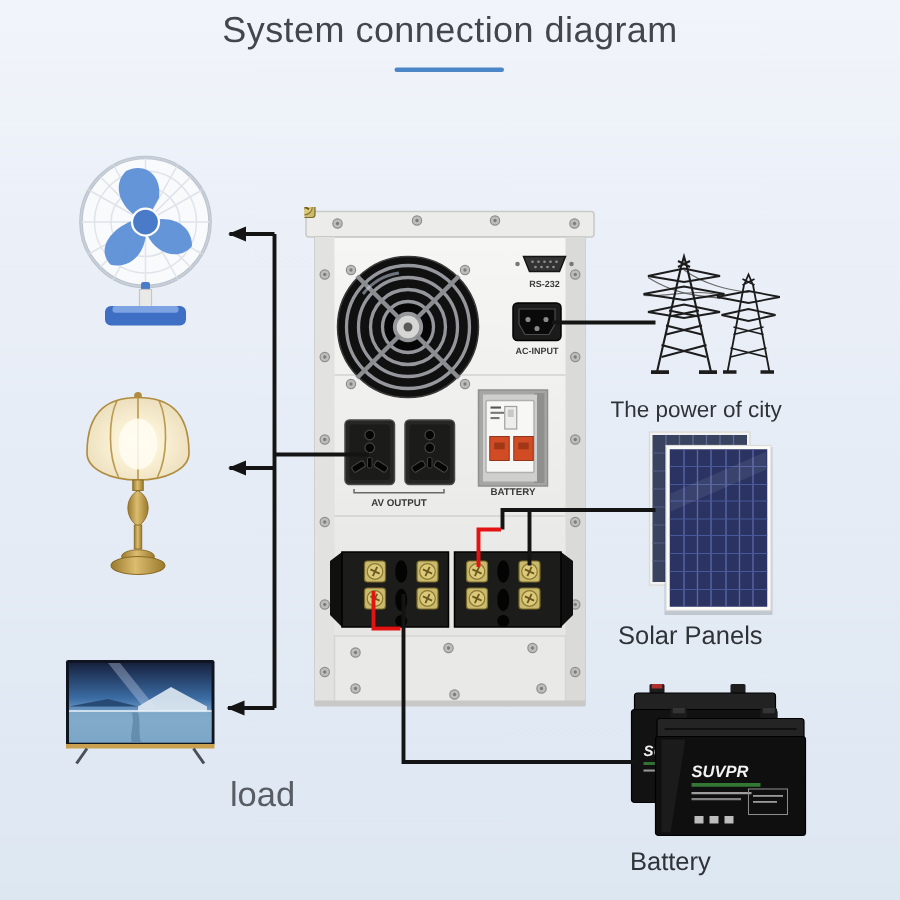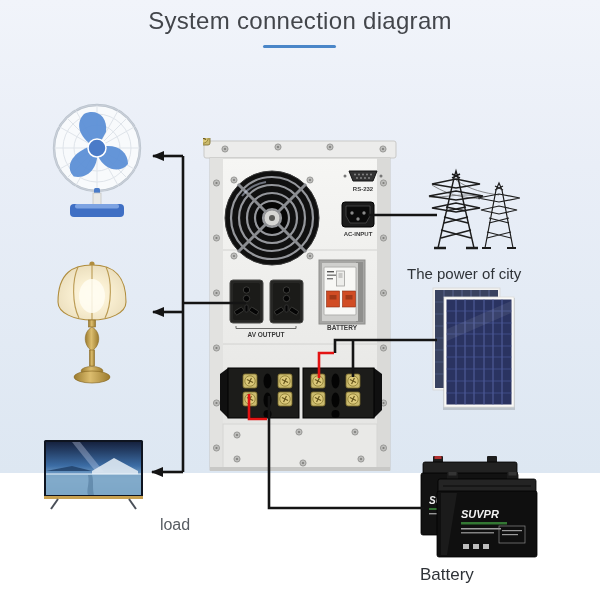--- a/index.html
+++ b/index.html
@@ -1,27 +1,27 @@
 <!DOCTYPE html>
 <html><head>
 <meta charset="utf-8">
 <style>
   html,body{margin:0;padding:0;}
   body{width:600px;height:600px;overflow:hidden;font-family:"Liberation Sans",sans-serif;}
-  .stage{position:relative;width:600px;height:473px;
+  .stage{position:relative;width:600px;height:600px;
     background:linear-gradient(180deg,#f1f4fa 0%,#e9eef7 35%,#dde7f2 100%);}
   .abs{position:absolute;}
   .title{left:0;top:7px;width:600px;text-align:center;font-size:24px;font-weight:500;
     color:#43464b;letter-spacing:.3px;}
   .title-underline{left:263px;top:45px;width:73px;height:3px;background:#4a86c8;border-radius:2px;}
   .side-label{color:#2f3338;}
   .lbl-city{left:407px;top:265px;width:160px;font-size:15px;}
   .lbl-solar{left:412px;top:414px;width:140px;font-size:17px;}
   .lbl-batt{left:420px;top:565px;width:125px;font-size:17px;}
-  .lbl-load{left:140px;top:516px;width:70px;font-size:16px;color:#585d63;text-align:center;}
+  .lbl-load{left:140px;top:516px;width:70px;font-size:23px;color:#585d63;text-align:center;}
   svg{display:block;}
   .wires{left:0;top:0;pointer-events:none;z-index:6;}
   .gfx{z-index:2;}
 </style>
 </head>
 <body>
 
 <div class="stage">
 
   <div class="abs title">System connection diagram</div>
@@ -310,20 +310,21 @@
     </g>
     <g transform="translate(14,11)">
       <rect x="-1" y="1" width="72" height="112" fill="#000" opacity=".15"></rect>
       <rect x="0" y="0" width="70" height="110" fill="#fafaf8" stroke="#dcdcda" stroke-width="0.8"></rect>
       <rect x="2.5" y="2.5" width="65" height="105" fill="#2a3361"></rect>
       <path d="M12,2.5 V107.5 M21,2.5 V107.5 M30,2.5 V107.5 M40,2.5 V107.5 M49,2.5 V107.5 M58,2.5 V107.5" stroke="#5a68a8" stroke-width="0.9"></path>
       <path d="M2.5,14 H67.5 M2.5,26 H67.5 M2.5,37 H67.5 M2.5,49 H67.5 M2.5,60 H67.5 M2.5,72 H67.5 M2.5,84 H67.5 M2.5,96 H67.5" stroke="#49589a" stroke-width="0.7"></path>
       <polygon points="3,44 67,16 67,4 3,32" fill="#ffffff" opacity=".08"></polygon>
     </g>
   </svg>
+  <div class="abs side-label lbl-solar">Solar Panels</div>
 
   <svg class="abs gfx" style="left:415px;top:452px" width="125" height="112" viewBox="0 0 125 112">
     <g transform="translate(6,4)">
       <rect x="12" y="0" width="10" height="8" rx="1" fill="#1d1d1d"></rect>
       <rect x="13.5" y="0" width="7" height="3" fill="#b03030"></rect>
       <rect x="66" y="0" width="10" height="8" rx="1" fill="#1d1d1d"></rect>
       <rect x="2" y="6" width="94" height="14" rx="2" fill="#222" stroke="#000" stroke-width="0.8"></rect>
       <rect x="0" y="17" width="97" height="62" rx="2" fill="#121212" stroke="#000" stroke-width="0.8"></rect>
       <text x="8" y="48" font-size="10" font-weight="bold" font-style="italic" fill="#eeeeee">SUVPR</text>
       <rect x="8" y="52" width="16" height="2" fill="#3a8a3a" opacity=".8"></rect>

